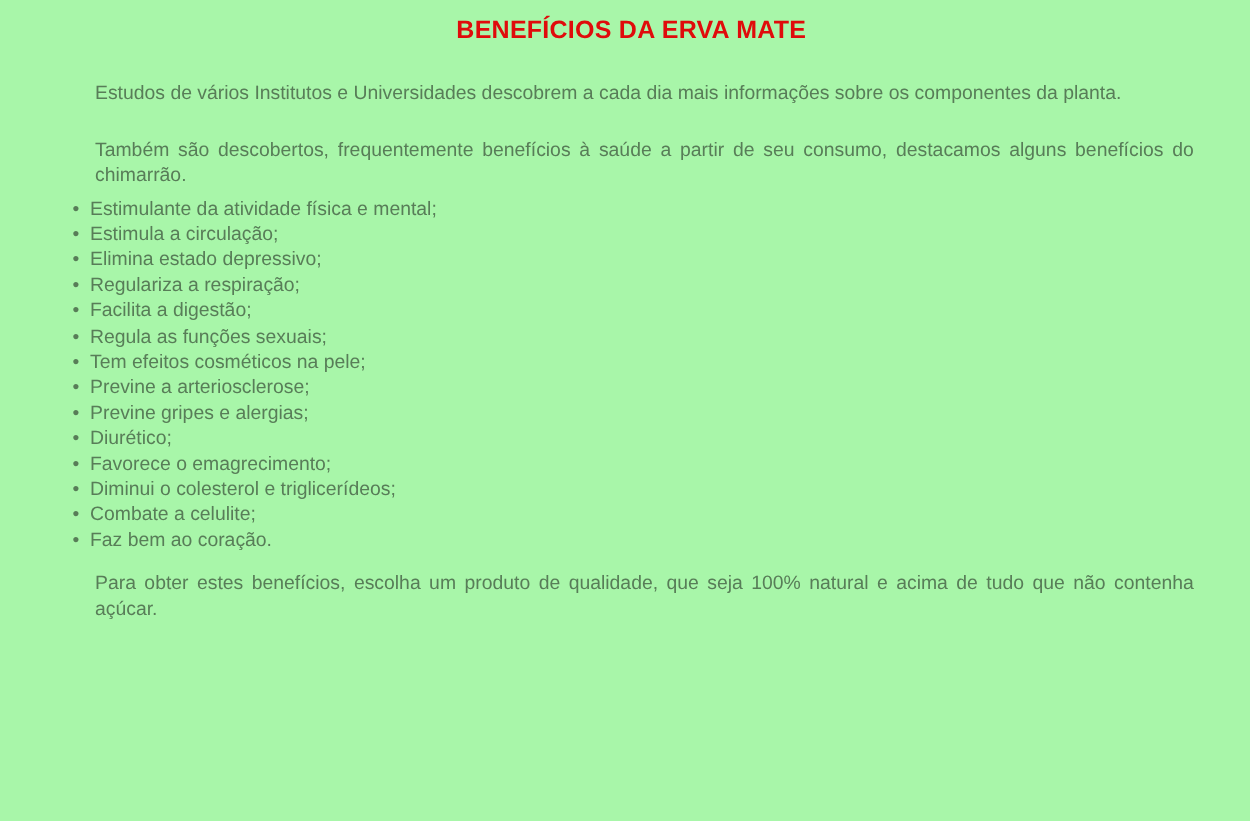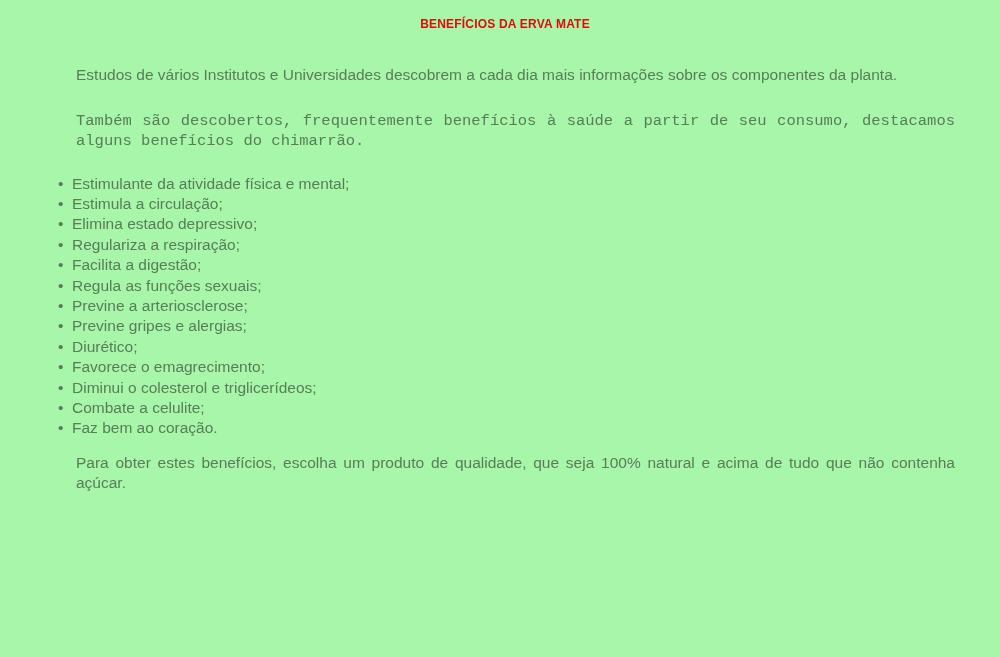--- a/index.html
+++ b/index.html
@@ -12,32 +12,32 @@
     padding: 14px 45px 0 55px;
     font-family: "Liberation Sans", sans-serif;
     font-size: 15.5px;
     color: #587d58;
     overflow: hidden;
   }
   .title {
     text-align: center;
     color: #e00b0b;
     font-weight: bold;
-    font-size: 12px;
+    font-size: 20px;
     line-height: 20px;
     letter-spacing: 0.2px;
   }
   .para {
     line-height: 20.5px;
     margin-left: 21px;
   }
   .para.intro   { margin-top: 31px; }
   .para.justify { text-align: justify; }
-  .para.discovery { margin-top: 25px; font-family: Liberation Mono, monospace; }
-  .benefits-list { margin-top: 22px; margin-left: 3px; }
+  .para.discovery { margin-top: 25px; }
+  .benefits-list { margin-top: 6px; margin-left: 3px; }
   .benefit-item {
     line-height: 20.4px;
     white-space: nowrap;
   }
   .bullet {
     display: inline-block;
     width: 14px;
     color: #587d58;
   }
   .para.closing { margin-top: 14px; }
@@ -53,20 +53,21 @@
 
   <div class="para justify discovery">Também são descobertos, frequentemente benefícios à saúde a partir de seu consumo, destacamos alguns benefícios do chimarrão.</div>
 
   <div class="benefits-list">
     <div class="benefit-item"><span class="bullet">•</span><span>Estimulante da atividade física e mental;</span></div>
     <div class="benefit-item"><span class="bullet">•</span><span>Estimula a circulação;</span></div>
     <div class="benefit-item"><span class="bullet">•</span><span>Elimina estado depressivo;</span></div>
     <div class="benefit-item"><span class="bullet">•</span><span>Regulariza a respiração;</span></div>
     <div class="benefit-item"><span class="bullet">•</span><span>Facilita a digestão;</span></div>
     <div class="benefit-item"><span class="bullet">•</span><span>Regula as funções sexuais;</span></div>
+    <div class="benefit-item"><span class="bullet">•</span><span>Tem efeitos cosméticos na pele;</span></div>
     <div class="benefit-item"><span class="bullet">•</span><span>Previne a arteriosclerose;</span></div>
     <div class="benefit-item"><span class="bullet">•</span><span>Previne gripes e alergias;</span></div>
     <div class="benefit-item"><span class="bullet">•</span><span>Diurético;</span></div>
     <div class="benefit-item"><span class="bullet">•</span><span>Favorece o emagrecimento;</span></div>
     <div class="benefit-item"><span class="bullet">•</span><span>Diminui o colesterol e triglicerídeos;</span></div>
     <div class="benefit-item"><span class="bullet">•</span><span>Combate a celulite;</span></div>
     <div class="benefit-item"><span class="bullet">•</span><span>Faz bem ao coração.</span></div>
   </div>
 
   <div class="para justify closing">Para obter estes benefícios, escolha um produto de qualidade, que seja 100% natural e acima de tudo que não contenha açúcar.</div>

